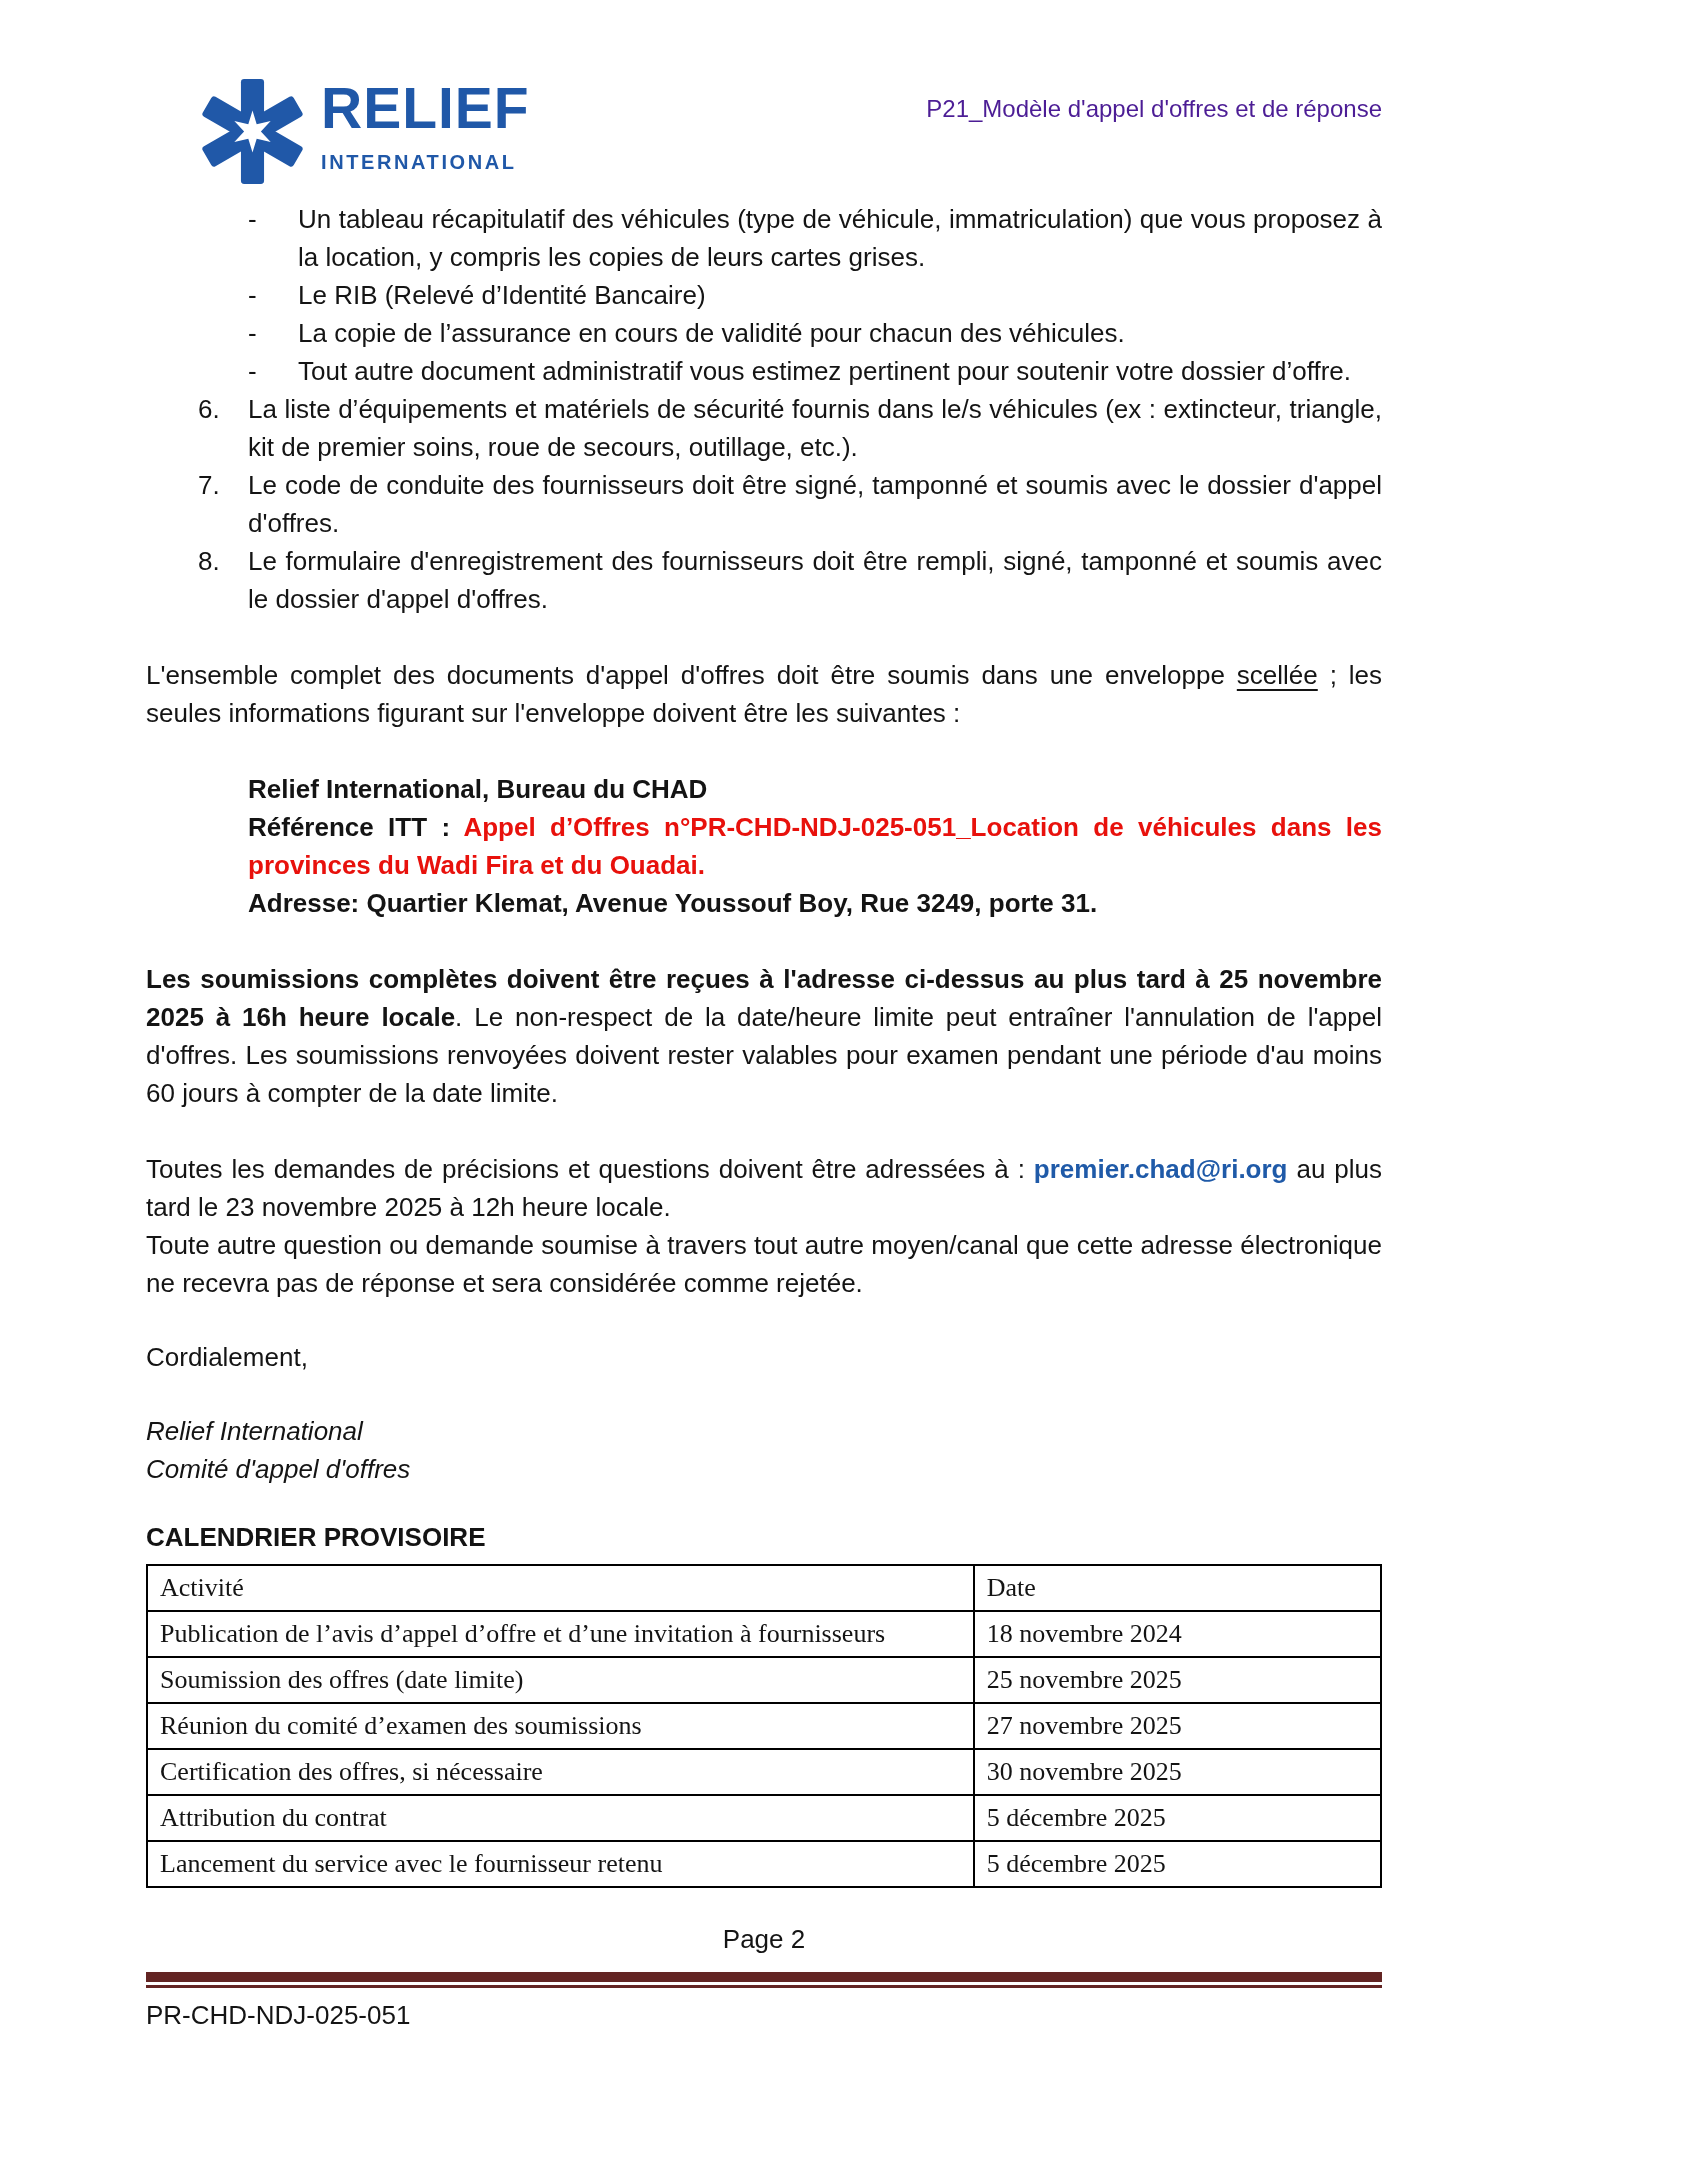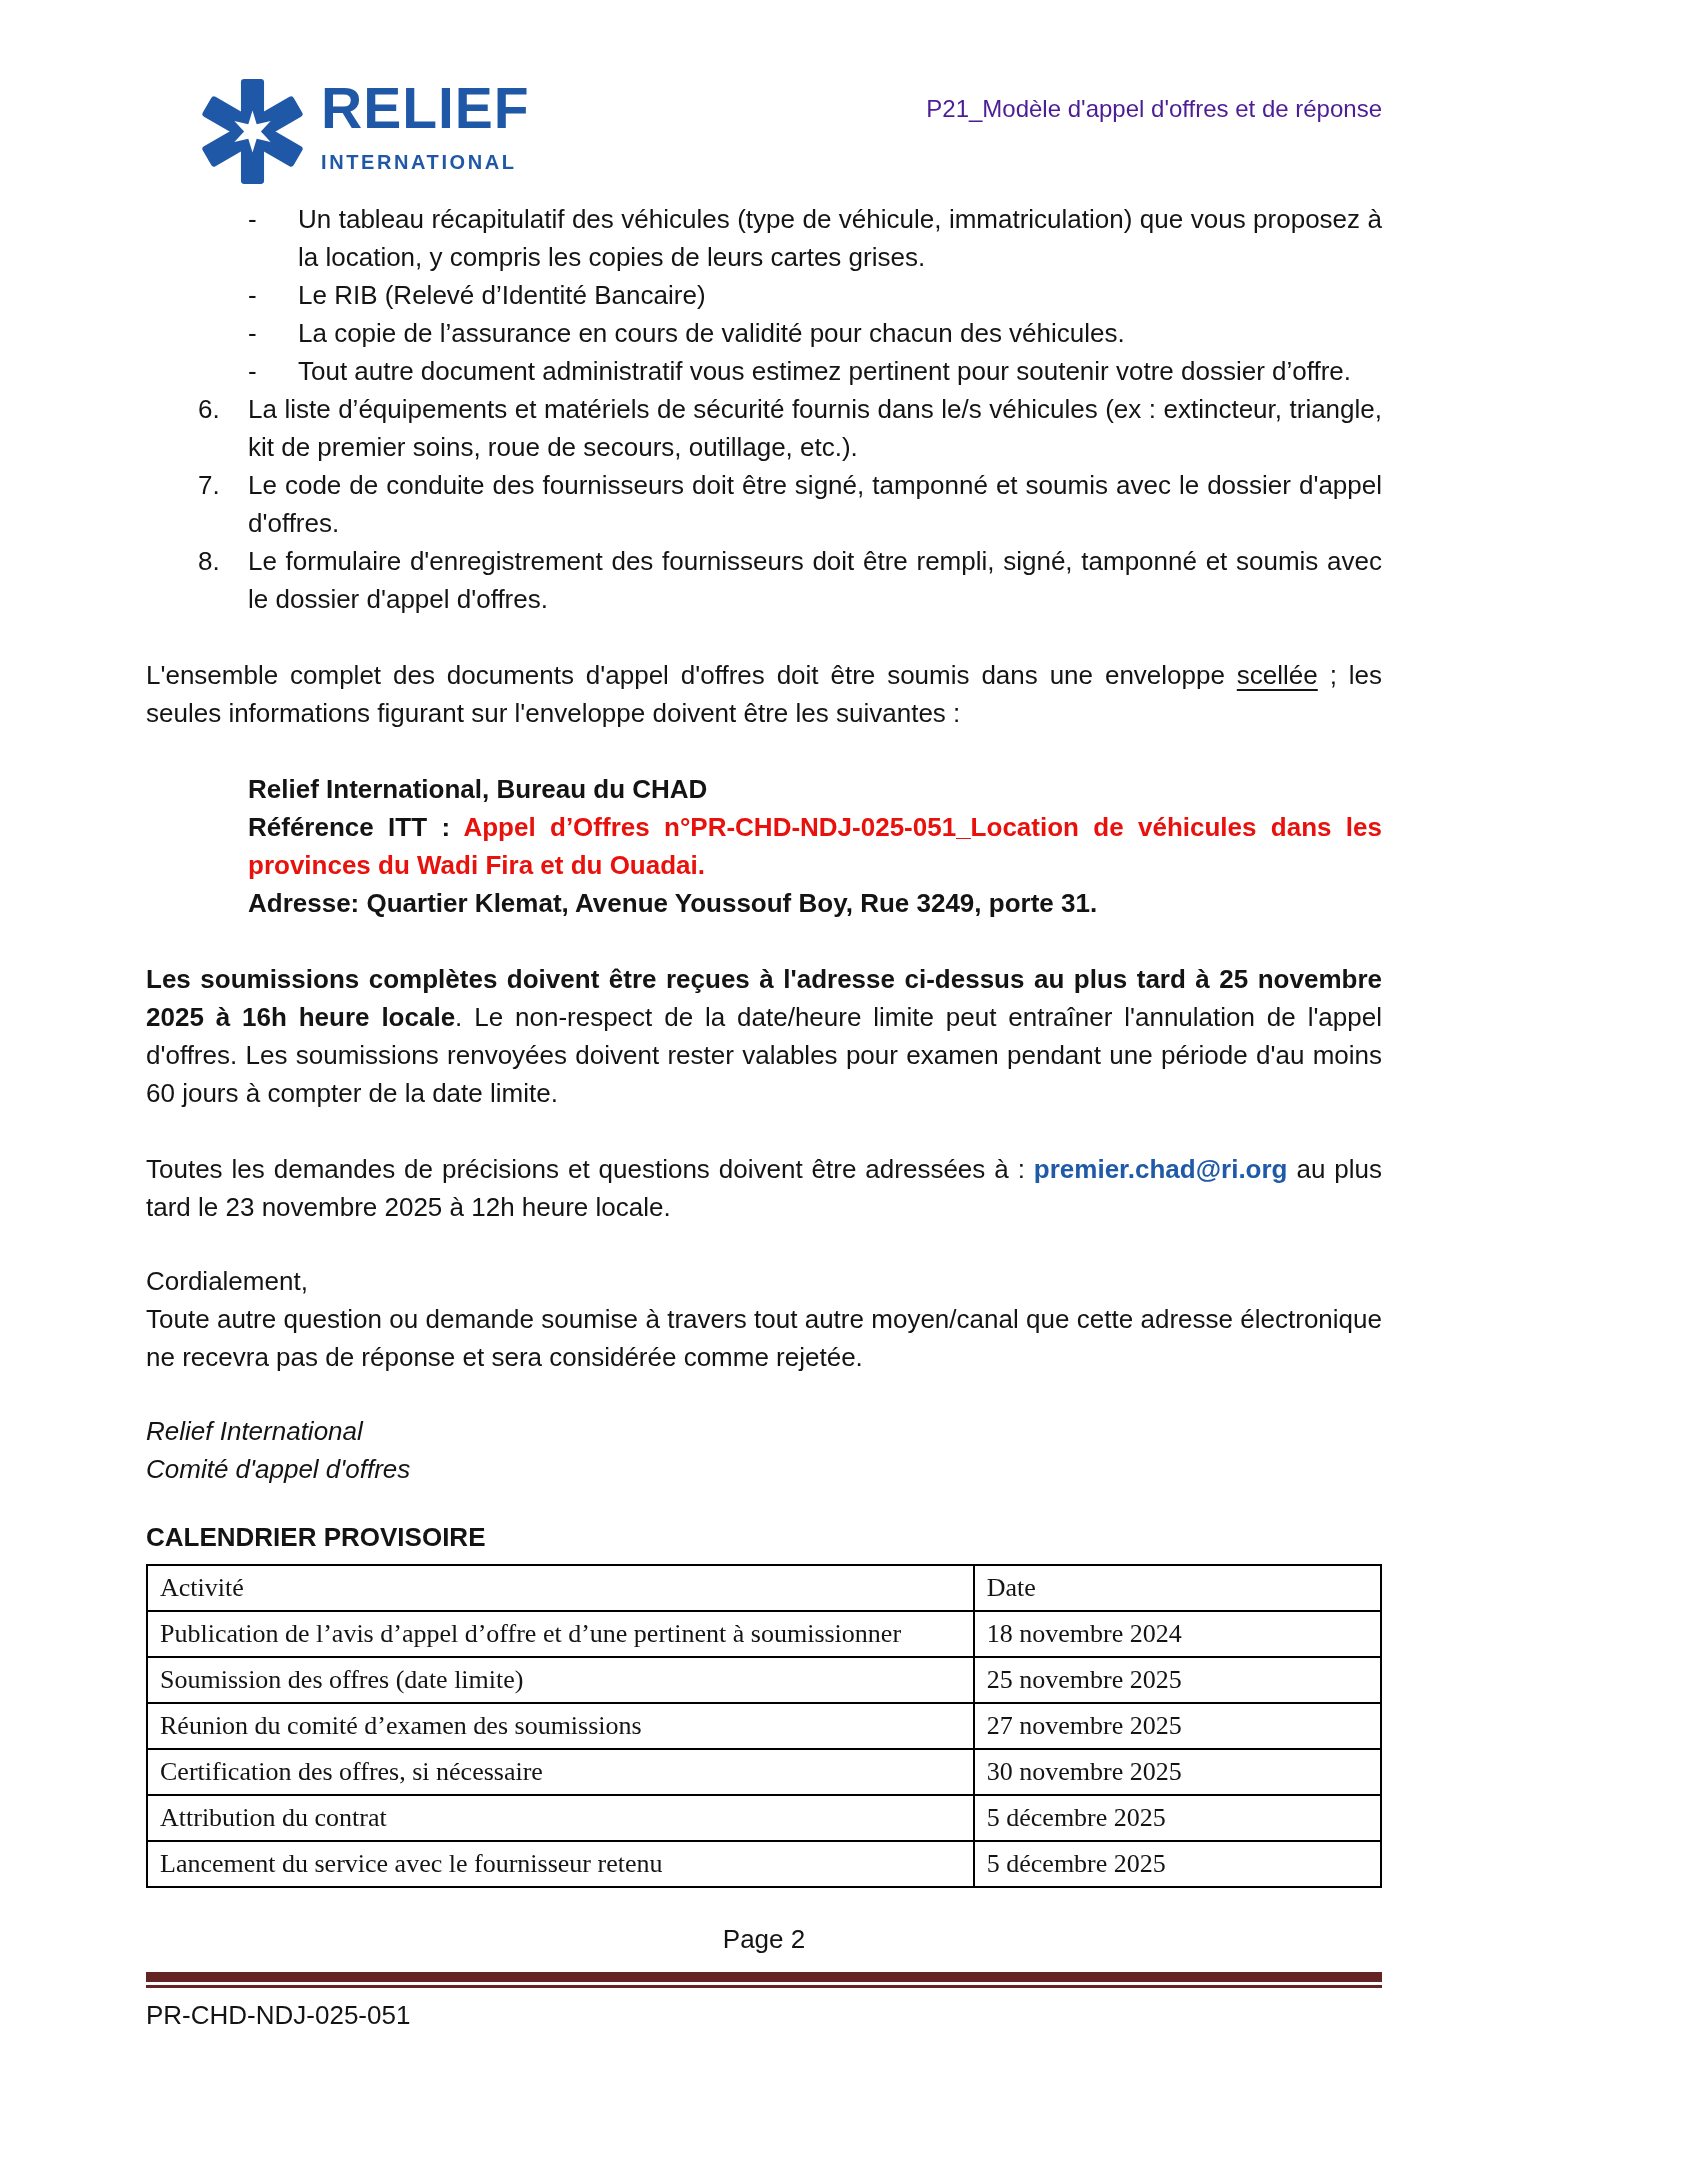--- a/index.html
+++ b/index.html
@@ -118,37 +118,37 @@
 
   <div class="address-block">
     <div>Relief International, Bureau du CHAD</div>
     <div><span>Référence ITT : </span><span class="red">Appel d’Offres n°PR-CHD-NDJ-025-051_Location de véhicules dans les provinces du Wadi Fira et du Ouadai.</span></div>
     <div>Adresse: Quartier Klemat, Avenue Youssouf Boy, Rue 3249, porte 31.</div>
   </div>
 
   <p class="para"><span class="bold">Les soumissions complètes doivent être reçues à l'adresse ci-dessus au plus tard à 25 novembre 2025 à 16h heure locale</span><span>. Le non-respect de la date/heure limite peut entraîner l'annulation de l'appel d'offres. Les soumissions renvoyées doivent rester valables pour examen pendant une période d'au moins 60 jours à compter de la date limite.</span></p>
 
   <p class="para"><span>Toutes les demandes de précisions et questions doivent être adressées à : </span><a href="#" class="email-link">premier.chad@ri.org</a><span>  au plus tard le 23 novembre 2025 à 12h heure locale.</span></p>
+  <p class="para tight">Toute autre question ou demande soumise à travers tout autre moyen/canal que cette adresse électronique ne recevra pas de réponse et sera considérée comme rejetée.</p>
+
   <p class="para salutation">Cordialement,</p>
-
-  <p class="para tight">Toute autre question ou demande soumise à travers tout autre moyen/canal que cette adresse électronique ne recevra pas de réponse et sera considérée comme rejetée.</p>
   <div class="signature">
     <div>Relief International</div>
     <div>Comité d'appel d'offres</div>
   </div>
 
   <div class="cal-title">CALENDRIER PROVISOIRE</div>
   <table class="schedule">
     <tbody>
       <tr>
         <td class="col-activity">Activité</td>
         <td class="col-date">Date</td>
       </tr>
       <tr>
-        <td>Publication de l’avis d’appel d’offre et d’une pertinent à soumissionner</td>
+        <td>Publication de l’avis d’appel d’offre et d’une invitation à fournisseurs</td>
         <td>18 novembre 2024</td>
       </tr>
       <tr>
         <td>Soumission des offres (date limite)</td>
         <td>25 novembre 2025</td>
       </tr>
       <tr>
         <td>Réunion du comité d’examen des soumissions</td>
         <td>27 novembre 2025</td>
       </tr>

